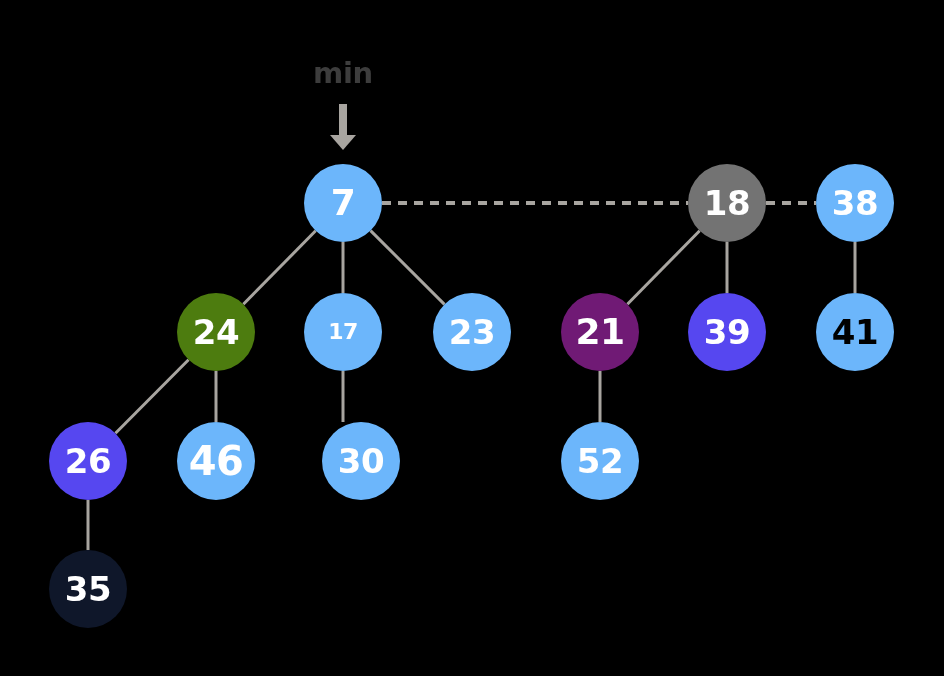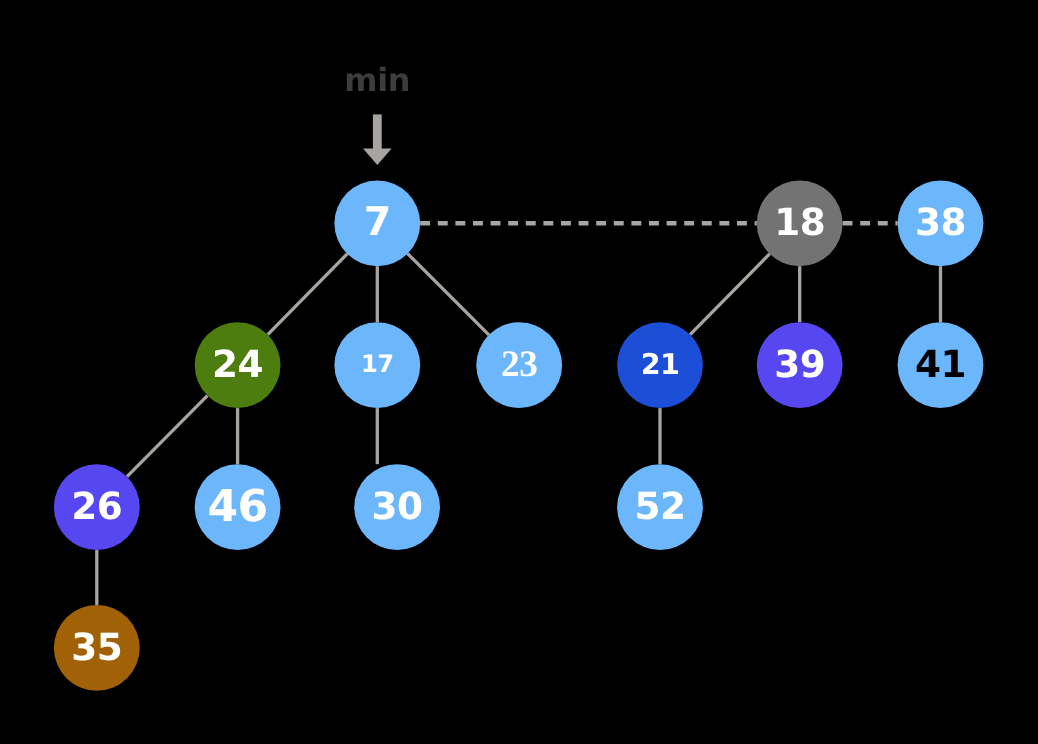--- a/index.html
+++ b/index.html
@@ -82,42 +82,42 @@
       </div>
       <div class="node" style="left: 816px; top: 164px; width: 78px; height: 78px; background: rgb(108, 182, 251); color: rgb(255, 255, 255); font-size: 34px;">
         <span class="node-label">38</span>
       </div>
       <div class="node" style="left: 177px; top: 293px; width: 78px; height: 78px; background: #4d7c0f; color: rgb(255, 255, 255); font-size: 34px;">
         <span class="node-label">24</span>
       </div>
       <div class="node" style="left: 304px; top: 293px; width: 78px; height: 78px; background: rgb(108, 182, 251); color: rgb(255, 255, 255); font-size: 22px;">
         <span class="node-label">17</span>
       </div>
-      <div class="node" style="left: 433px; top: 293px; width: 78px; height: 78px; background: rgb(108, 182, 251); color: rgb(255, 255, 255); font-size: 34px; font-family: Liberation Serif, serif;">
+      <div class="node" style="left: 433px; top: 293px; width: 78px; height: 78px; background: rgb(108, 182, 251); color: rgb(255, 255, 255); font-size: 34px;">
         <span class="node-label">23</span>
       </div>
-      <div class="node" style="left: 561px; top: 293px; width: 78px; height: 78px; background: #1d4ed8; color: rgb(255, 255, 255); font-size: 26px;">
+      <div class="node" style="left: 561px; top: 293px; width: 78px; height: 78px; background: #701a75; color: rgb(255, 255, 255); font-size: 36px;">
         <span class="node-label">21</span>
       </div>
       <div class="node" style="left: 688px; top: 293px; width: 78px; height: 78px; background: rgb(86, 71, 240); color: rgb(255, 255, 255); font-size: 34px;">
         <span class="node-label">39</span>
       </div>
       <div class="node" style="left: 816px; top: 293px; width: 78px; height: 78px; background: rgb(108, 182, 251); color: #000000; font-size: 34px;">
         <span class="node-label">41</span>
       </div>
       <div class="node" style="left: 49px; top: 422px; width: 78px; height: 78px; background: rgb(86, 71, 240); color: rgb(255, 255, 255); font-size: 34px;">
         <span class="node-label">26</span>
       </div>
       <div class="node" style="left: 177px; top: 422px; width: 78px; height: 78px; background: rgb(108, 182, 251); color: rgb(255, 255, 255); font-size: 40px;">
         <span class="node-label">46</span>
       </div>
       <div class="node" style="left: 322px; top: 422px; width: 78px; height: 78px; background: rgb(108, 182, 251); color: rgb(255, 255, 255); font-size: 34px;">
         <span class="node-label">30</span>
       </div>
       <div class="node" style="left: 561px; top: 422px; width: 78px; height: 78px; background: rgb(108, 182, 251); color: rgb(255, 255, 255); font-size: 34px;">
         <span class="node-label">52</span>
       </div>
-      <div class="node" style="left: 49px; top: 550px; width: 78px; height: 78px; background: #a16207; color: rgb(255, 255, 255); font-size: 34px; align-items: center;">
+      <div class="node" style="left: 49px; top: 550px; width: 78px; height: 78px; background: #0f172a; color: rgb(255, 255, 255); font-size: 34px; align-items: center;">
         <span class="node-label">35</span>
       </div>
     </div>
 
 </div>
 
 </body></html>

